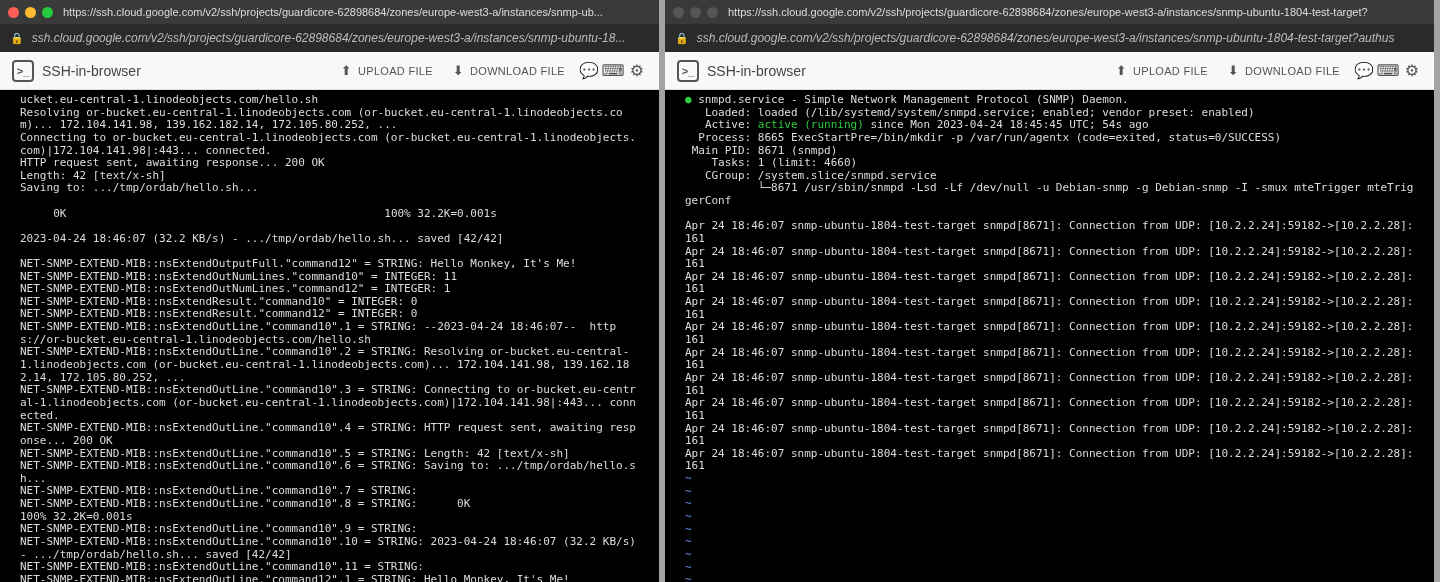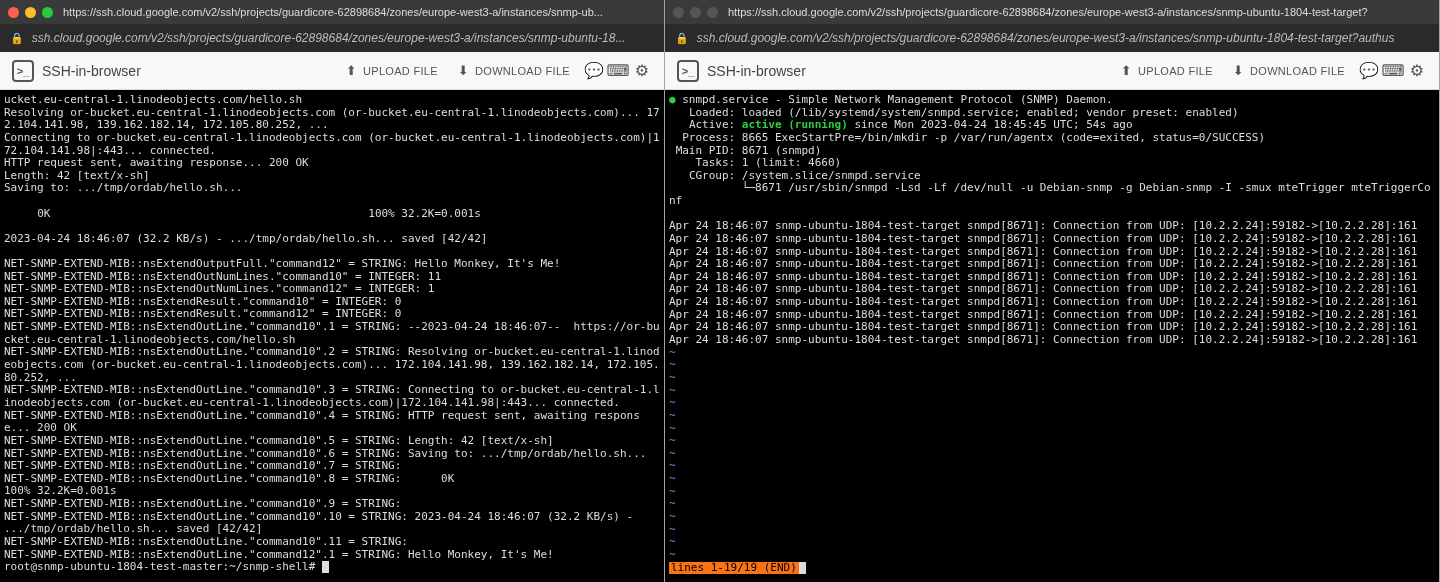--- a/index.html
+++ b/index.html
@@ -8,21 +8,21 @@
       background: #1e1e1e;
       width: 1440px;
       height: 582px;
       display: flex;
       overflow: hidden;
     }
     .window {
       display: flex;
       flex-direction: column;
       height: 100%;
-      border-right: 1px solid #a3a3a3;
+      border-right: 6px solid #a3a3a3;
     }
     .window.left { width: 665px; }
     .window.right { width: 775px; }
     .titlebar {
       height: 24px;
       background: #3a3a3a;
       display: flex;
       align-items: center;
       padding: 0 8px;
       font-size: 12px;
@@ -70,28 +70,28 @@
     }
     .toolbar-btn .ic { font-size: 13px; }
     .toolbar-icon { width: 20px; height: 20px; display: flex; align-items: center; justify-content: center; color: #555; cursor: pointer; margin-left: 4px; }
     .terminal {
       flex: 1;
       background: #000;
       color: #ddd;
       font-family: "Menlo", "Consolas", monospace;
       font-size: 11px;
       line-height: 1.15;
-      padding: 4px 4px;
+      padding: 4px 20px;
       overflow: hidden;
       white-space: pre-wrap;
       word-break: break-all;
     }
     .terminal .line { min-height: 12.5px; }
     .green { color: #2ecc40; }
-    .bold { font-weight: bold; }
+    .bold { font-weight: normal; }
     .cursor { display: inline-block; width: 7px; height: 12px; background: #ddd; vertical-align: text-bottom; }
     .status-inv { display: inline-block; background: #f97316; color: #000; padding: 0 2px; }
     .dot-green { color: #2ecc40; }
     .tilde { color: #5f87d7; }
   </style>
 </head>
 <body>
 
 <div class="window left">
   <div class="titlebar">

